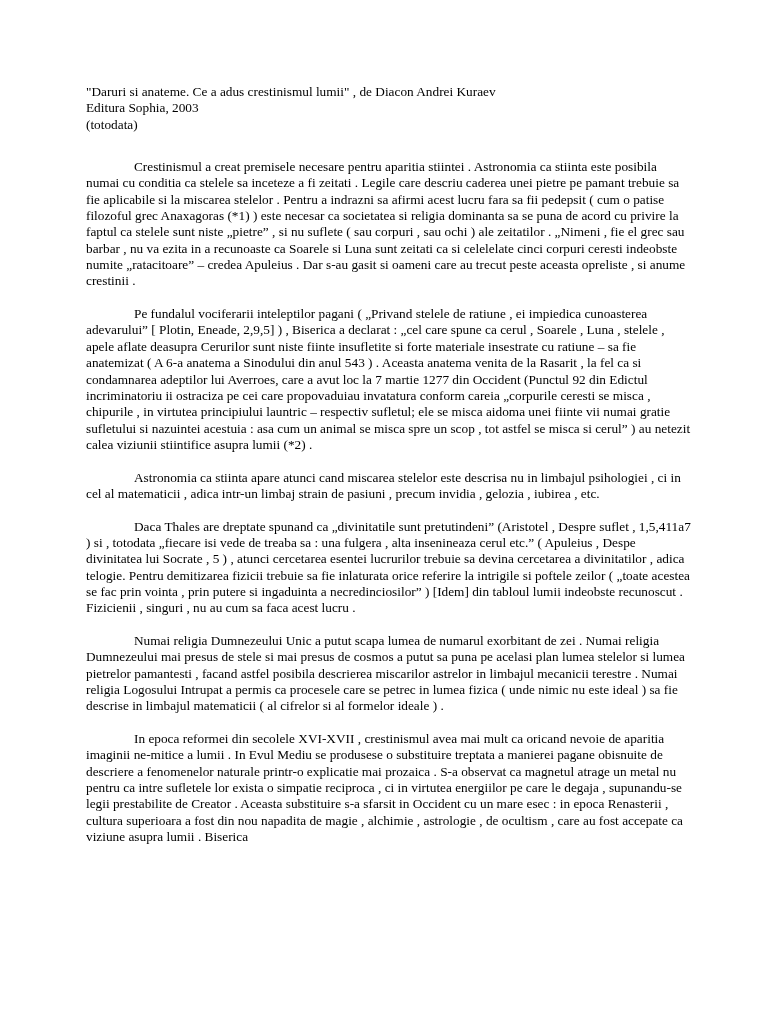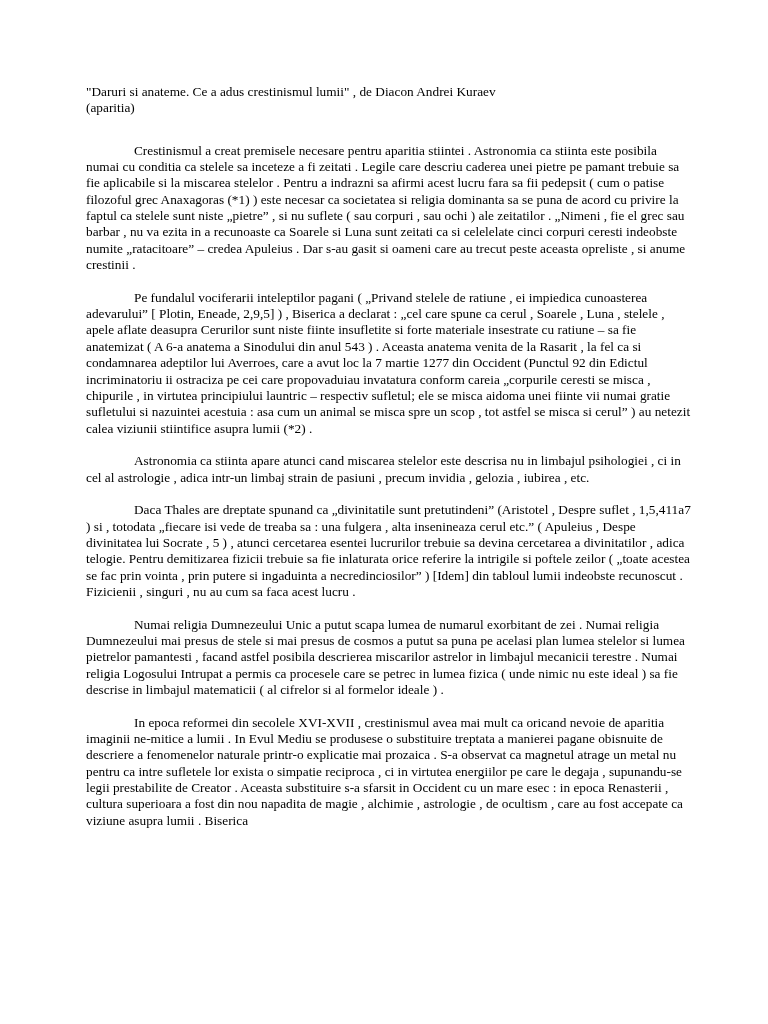--- a/index.html
+++ b/index.html
@@ -40,24 +40,25 @@
   }
 </style>
 </head>
 <body>
 
 <div class="page">
   <div class="content">
 
     <div class="doc-header">
       <div>"Daruri si anateme. Ce a adus crestinismul lumii" , de Diacon Andrei Kuraev</div>
-      <div>(aparitia)</div>
+      <div>Editura Sophia, 2003</div>
+      <div>(totodata)</div>
     </div>
 
     <p class="para">Crestinismul a creat premisele necesare pentru aparitia stiintei . Astronomia ca stiinta este posibila numai cu conditia ca stelele sa inceteze a fi zeitati . Legile care descriu caderea unei pietre pe pamant trebuie sa fie aplicabile si la miscarea stelelor . Pentru a indrazni sa afirmi acest lucru fara sa fii pedepsit ( cum o patise filozoful grec Anaxagoras (*1) ) este necesar ca societatea si religia dominanta sa se puna de acord cu privire la faptul ca stelele sunt niste „pietre” , si nu suflete ( sau corpuri , sau ochi ) ale zeitatilor . „Nimeni , fie el grec sau barbar , nu va ezita in a recunoaste ca Soarele si Luna sunt zeitati ca si celelelate cinci corpuri ceresti indeobste numite „ratacitoare” – credea Apuleius . Dar s-au gasit si oameni care au trecut peste aceasta opreliste , si anume crestinii .</p>
     <p class="para">Pe fundalul vociferarii inteleptilor pagani ( „Privand stelele de ratiune , ei impiedica cunoasterea adevarului” [ Plotin, Eneade, 2,9,5] ) , Biserica a declarat : „cel care spune ca cerul , Soarele , Luna , stelele , apele aflate deasupra Cerurilor sunt niste fiinte insufletite si forte materiale insestrate cu ratiune – sa fie anatemizat ( A 6-a anatema a Sinodului din anul 543 ) . Aceasta anatema venita de la Rasarit , la fel ca si condamnarea adeptilor lui Averroes, care a avut loc la 7 martie 1277 din Occident (Punctul 92 din Edictul incriminatoriu ii ostraciza pe cei care propovaduiau invatatura conform careia „corpurile ceresti se misca , chipurile , in virtutea principiului launtric – respectiv sufletul; ele se misca aidoma unei fiinte vii numai gratie sufletului si nazuintei acestuia : asa cum un animal se misca spre un scop , tot astfel se misca si cerul” ) au netezit calea viziunii stiintifice asupra lumii (*2) .</p>
-    <p class="para">Astronomia ca stiinta apare atunci cand miscarea stelelor este descrisa nu in limbajul psihologiei , ci in cel al astrologie , adica intr-un limbaj strain de pasiuni , precum invidia , gelozia , iubirea , etc.</p>
+    <p class="para">Astronomia ca stiinta apare atunci cand miscarea stelelor este descrisa nu in limbajul psihologiei , ci in cel al matematicii , adica intr-un limbaj strain de pasiuni , precum invidia , gelozia , iubirea , etc.</p>
     <p class="para">Daca Thales are dreptate spunand ca „divinitatile sunt pretutindeni” (Aristotel , Despre suflet , 1,5,411a7 ) si , totodata „fiecare isi vede de treaba sa : una fulgera , alta insenineaza cerul etc.” ( Apuleius , Despe divinitatea lui Socrate , 5 ) , atunci cercetarea esentei lucrurilor trebuie sa devina cercetarea a divinitatilor , adica telogie. Pentru demitizarea fizicii trebuie sa fie inlaturata orice referire la intrigile si poftele zeilor ( „toate acestea se fac prin vointa , prin putere si ingaduinta a necredinciosilor” ) [Idem] din tabloul lumii indeobste recunoscut . Fizicienii , singuri , nu au cum sa faca acest lucru .</p>
     <p class="para">Numai religia Dumnezeului Unic a putut scapa lumea de numarul exorbitant de zei . Numai religia Dumnezeului mai presus de stele si mai presus de cosmos a putut sa puna pe acelasi plan lumea stelelor si lumea pietrelor pamantesti , facand astfel posibila descrierea miscarilor astrelor in limbajul mecanicii terestre . Numai religia Logosului Intrupat a permis ca procesele care se petrec in lumea fizica ( unde nimic nu este ideal ) sa fie descrise in limbajul matematicii ( al cifrelor si al formelor ideale ) .</p>
     <p class="para">In epoca reformei din secolele XVI-XVII , crestinismul avea mai mult ca oricand nevoie de aparitia imaginii ne-mitice a lumii . In Evul Mediu se produsese o substituire treptata a manierei pagane obisnuite de descriere a fenomenelor naturale printr-o explicatie mai prozaica . S-a observat ca magnetul atrage un metal nu pentru ca intre sufletele lor exista o simpatie reciproca , ci in virtutea energiilor pe care le degaja , supunandu-se legii prestabilite de Creator . Aceasta substituire s-a sfarsit in Occident cu un mare esec : in epoca Renasterii , cultura superioara a fost din nou napadita de magie , alchimie , astrologie , de ocultism , care au fost accepate ca viziune asupra lumii . Biserica</p>
 
   </div>
 </div>
 
 </body></html>

